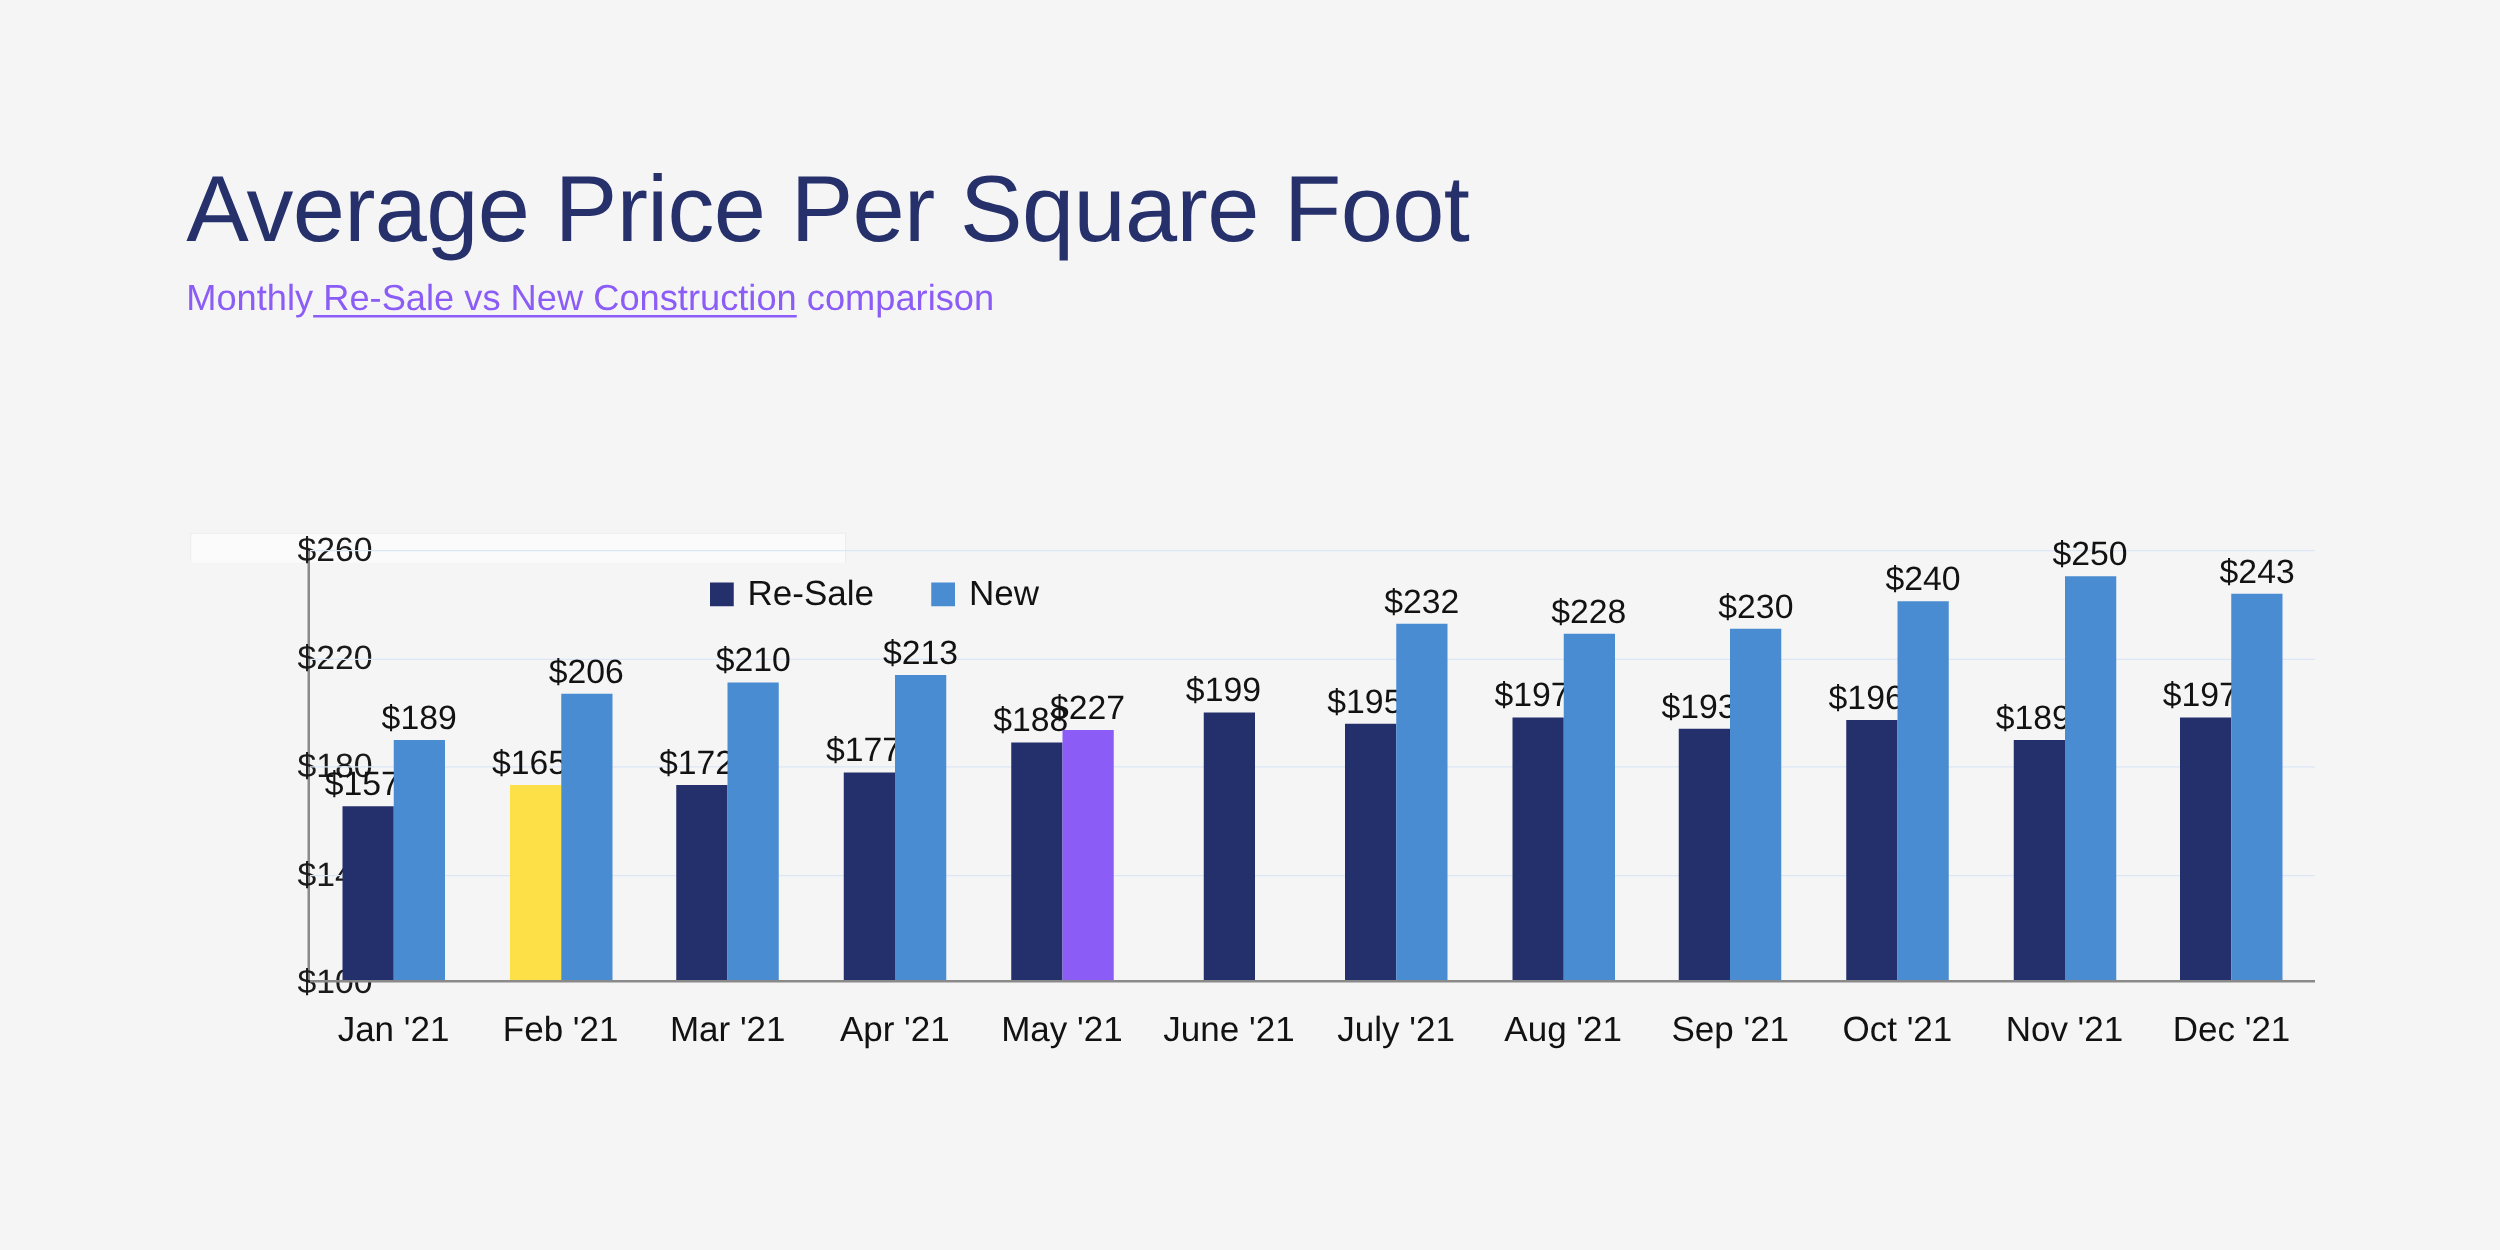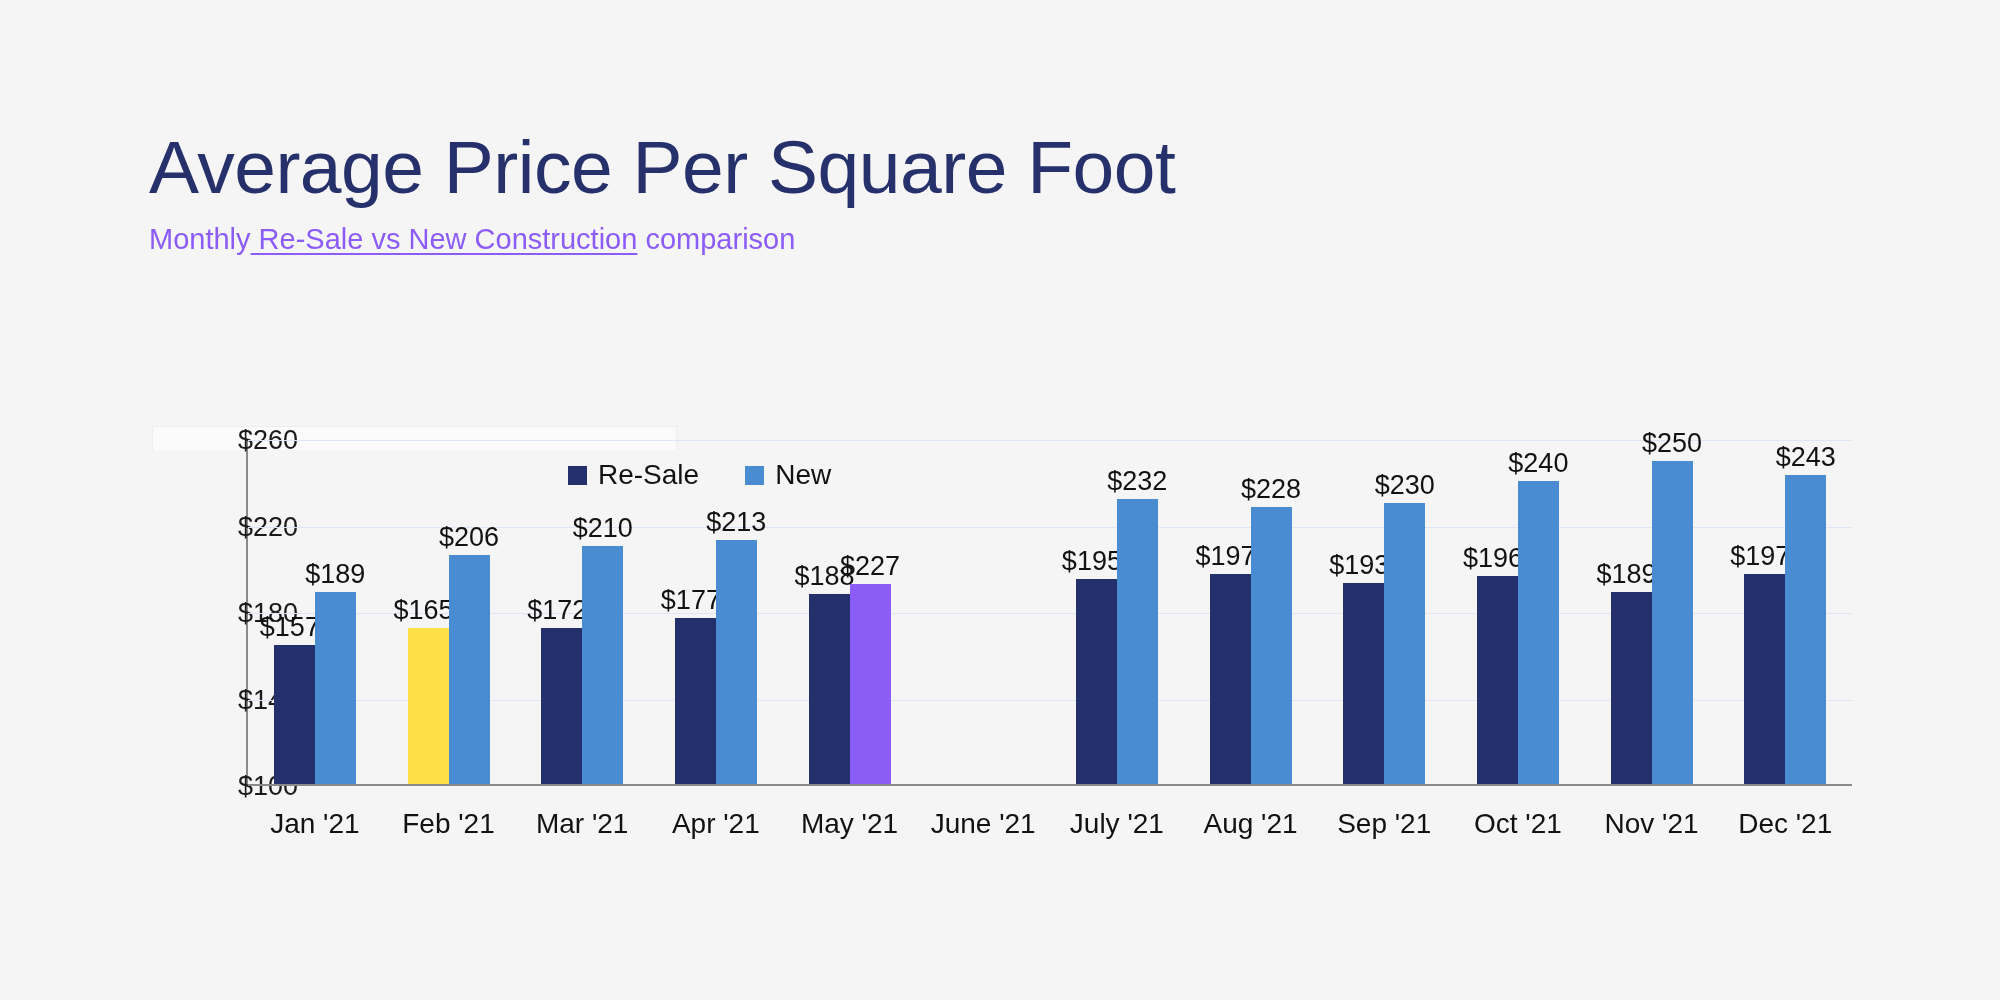--- a/index.html
+++ b/index.html
@@ -212,20 +212,23 @@
           </div>
           <div class="group">
             <div class="bar resale" style="height: 190.3px; background: rgb(36, 48, 107);">
               <span class="vlabel">$188</span>
             </div>
             <div class="bar new" style="height: 200px; background: #8b5cf6;">
               <span class="vlabel">$227</span>
             </div>
           </div>
           <div class="group">
+            <div class="bar resale" style="height: 214.088px; background: rgb(36, 48, 107);">
+              <span class="vlabel">$199</span>
+            </div>
           </div>
           <div class="group">
             <div class="bar resale" style="height: 205.438px; background: rgb(36, 48, 107);">
               <span class="vlabel">$195</span>
             </div>
             <div class="bar new" style="height: 285.45px; background: rgb(74, 140, 209); margin-top: 16px;">
               <span class="vlabel">$232</span>
             </div>
           </div>
           <div class="group">

